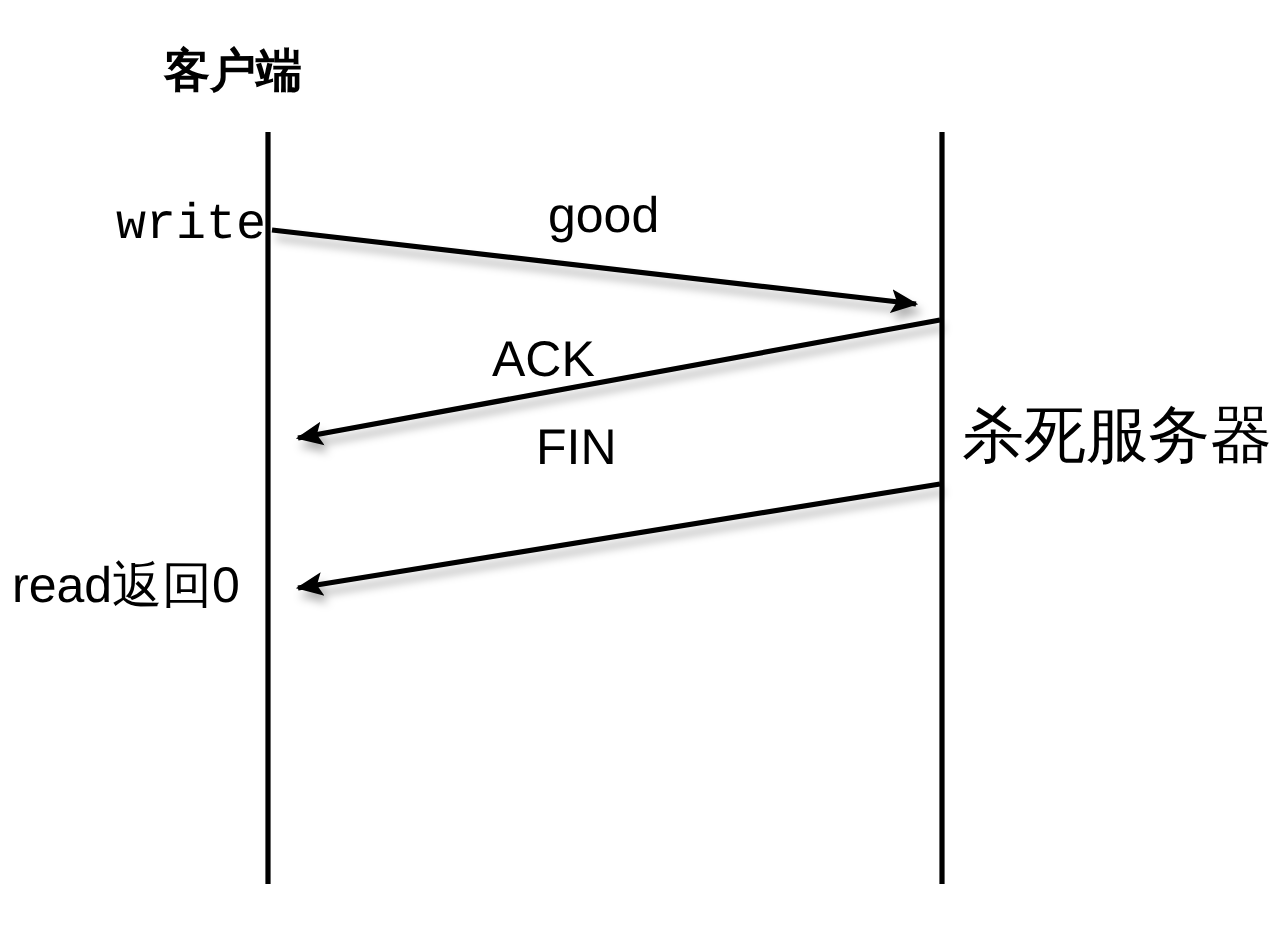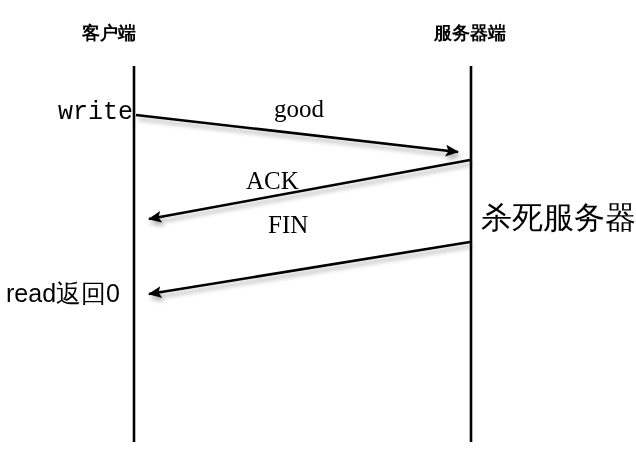--- a/index.html
+++ b/index.html
@@ -28,25 +28,25 @@
   }
   .txt {
     position: absolute;
     white-space: nowrap;
     color: #000000;
     line-height: 1;
   }
   .header-label {
     font-family: Liberation Serif, serif;
     font-weight: bold;
-    font-size: 18px;
+    font-size: 23px;
     letter-spacing: 0px;
   }
   .msg-label {
-    font-family: Liberation Serif, serif;
+    font-family: Liberation Sans, sans-serif;
     font-size: 25px;
   }
   .side-label {
     font-family: "Liberation Sans", sans-serif;
     font-size: 25px;
   }
   .anno-label {
     font-family: "Liberation Sans", sans-serif;
     font-size: 31px;
   }
@@ -88,21 +88,20 @@
       <line x1="470" y1="160" x2="149" y2="219" stroke="#000000" stroke-width="2.6" marker-end="url(#arrowL)"></line>
     </g>
 
     <g filter="url(#softshadow)">
       <line x1="470" y1="242" x2="149" y2="294" stroke="#000000" stroke-width="2.6" marker-end="url(#arrowL)"></line>
     </g>
   </svg>
 
   <div class="txt header-label" id="lbl-client-head">客户端</div>
 
-  <div class="txt header-label" id="lbl-server-head">服务器端</div>
 
   <div class="txt msg-label" id="lbl-good">good</div>
 
   <div class="txt msg-label" id="lbl-ack">ACK</div>
 
   <div class="txt msg-label" id="lbl-fin">FIN</div>
 
   <div class="txt side-label" id="lbl-write">write</div>
 
   <div class="txt side-label" id="lbl-readret">read返回0</div>

